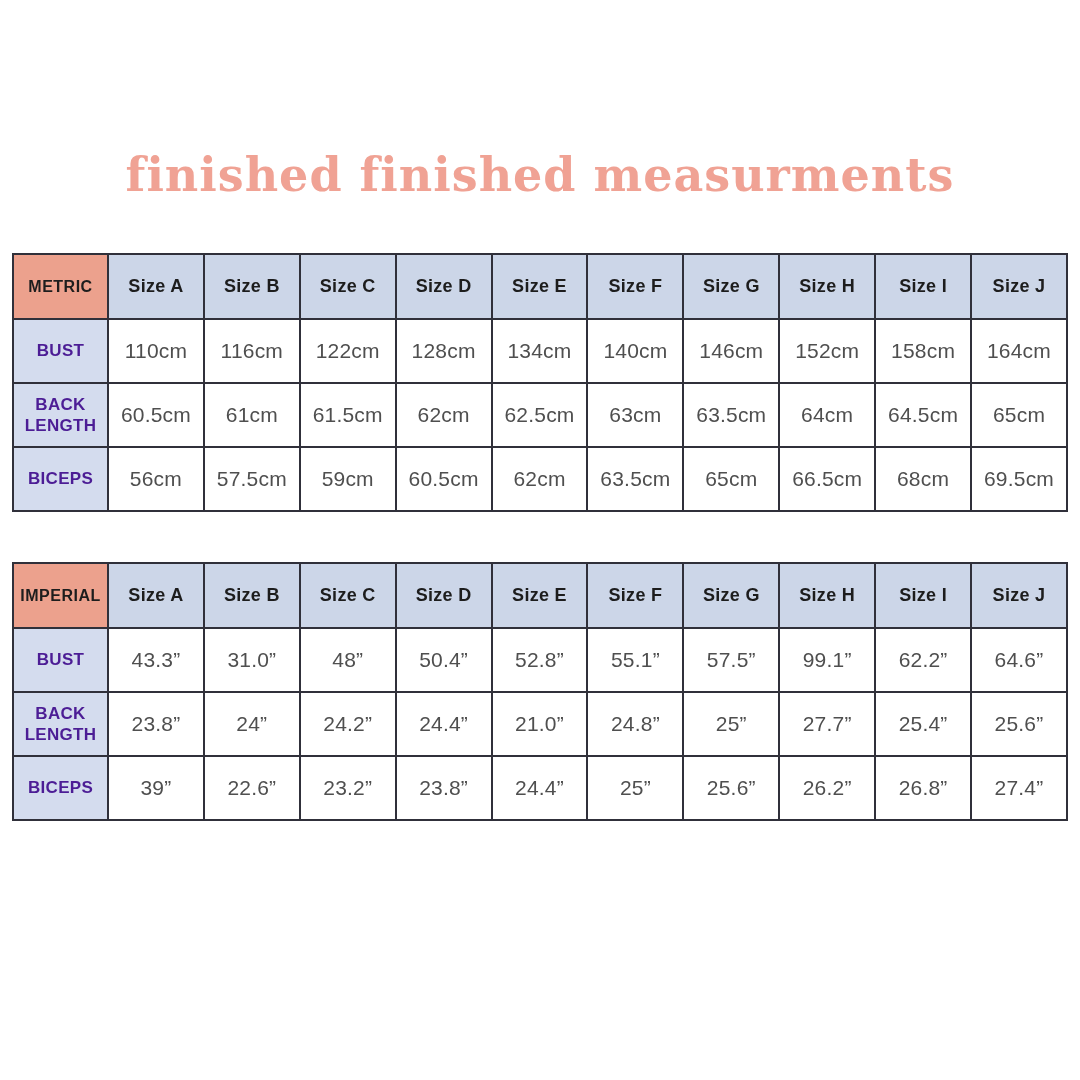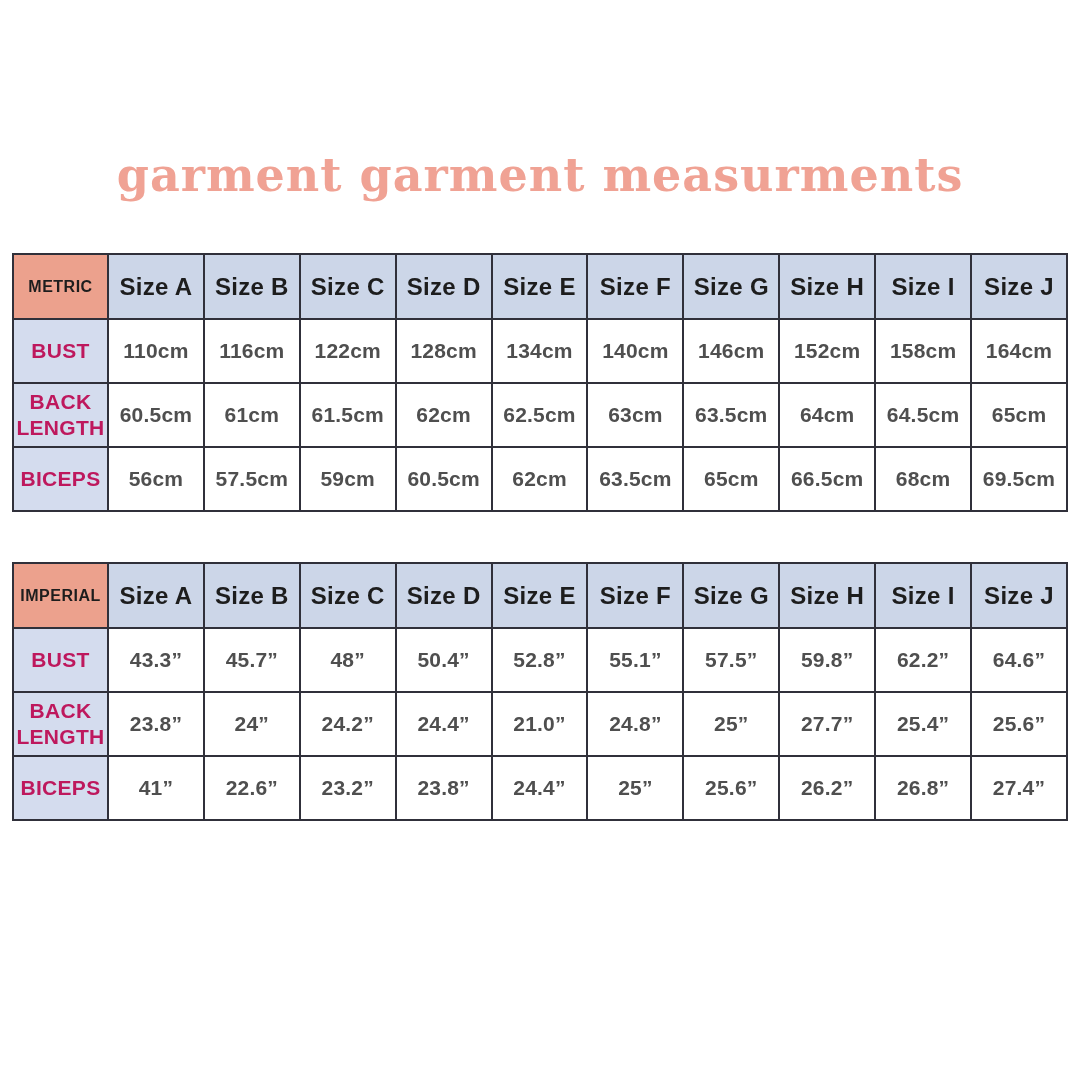--- a/index.html
+++ b/index.html
@@ -29,53 +29,53 @@
   table.size-table td{
     border:2px solid #30303a;
     text-align:center;
     vertical-align:middle;
     padding:0;
     overflow:hidden;
   }
   table.size-table thead th{
     height:63px;
     background:#ccd6e8;
-    font-size:24px;
+    font-size:18px;
     font-weight:bold;
     color:#1d1d1d;
     letter-spacing:0.3px;
   }
   table.size-table thead th.corner{
     width:93px;
     background:#eca18d;
     font-size:16px;
     letter-spacing:0.5px;
   }
   table.size-table tbody th.row-label{
     background:#d4dcee;
-    font-size:21px;
+    font-size:17px;
     font-weight:bold;
-    color:#be185d;
+    color:#4c1d95;
     line-height:1.25;
     letter-spacing:0.3px;
     padding:0 2px;
   }
   table.size-table tbody td{
     height:62px;
     background:#ffffff;
     font-size:21px;
-    font-weight:700;
+    font-weight:400;
     color:#4f4f4f;
     letter-spacing:0.2px;
   }
 </style>
 </head>
 <body>
 
-<h1 class="title">garment garment measurments</h1>
+<h1 class="title">finished finished measurments</h1>
 
 <div id="metric-block" class="table-block">
     <table class="size-table">
       <thead>
         <tr>
           <th class="corner">METRIC</th>
           <th>Size A</th>
           <th>Size B</th>
           <th>Size C</th>
           <th>Size D</th>
@@ -145,46 +145,46 @@
           <th>Size G</th>
           <th>Size H</th>
           <th>Size I</th>
           <th>Size J</th>
         </tr>
       </thead>
       <tbody>
         <tr>
           <th class="row-label">BUST</th>
           <td>43.3”</td>
-          <td>45.7”</td>
+          <td>31.0”</td>
           <td>48”</td>
           <td>50.4”</td>
           <td>52.8”</td>
           <td>55.1”</td>
           <td>57.5”</td>
-          <td>59.8”</td>
+          <td>99.1”</td>
           <td>62.2”</td>
           <td>64.6”</td>
         </tr>
         <tr>
           <th class="row-label">BACK LENGTH</th>
           <td>23.8”</td>
           <td>24”</td>
           <td>24.2”</td>
           <td>24.4”</td>
           <td>21.0”</td>
           <td>24.8”</td>
           <td>25”</td>
           <td>27.7”</td>
           <td>25.4”</td>
           <td>25.6”</td>
         </tr>
         <tr>
           <th class="row-label">BICEPS</th>
-          <td>41”</td>
+          <td>39”</td>
           <td>22.6”</td>
           <td>23.2”</td>
           <td>23.8”</td>
           <td>24.4”</td>
           <td>25”</td>
           <td>25.6”</td>
           <td>26.2”</td>
           <td>26.8”</td>
           <td>27.4”</td>
         </tr>

